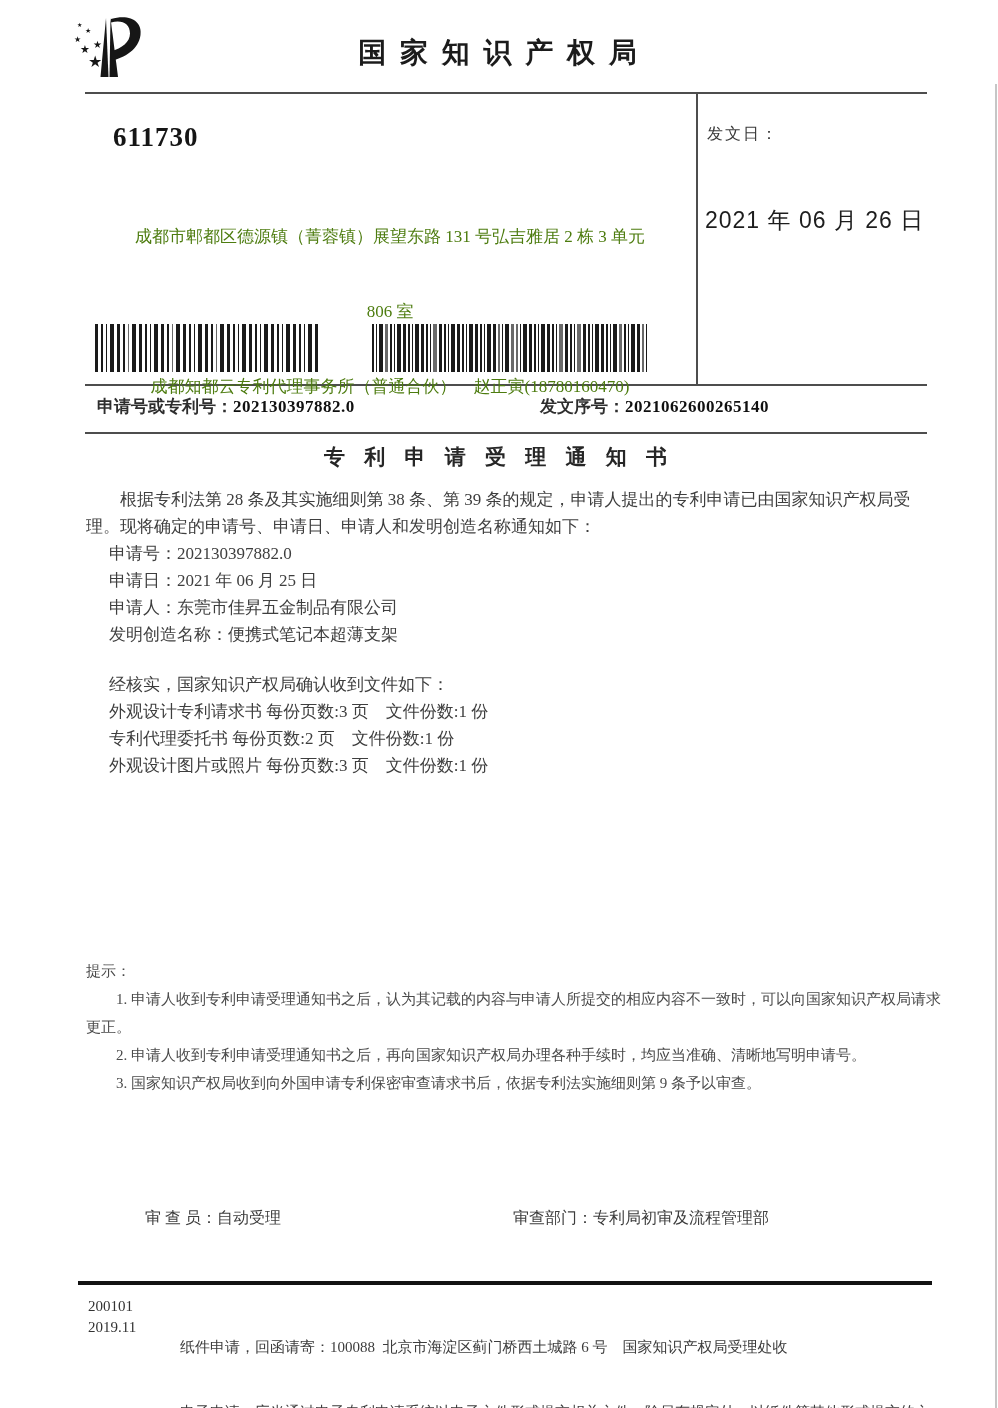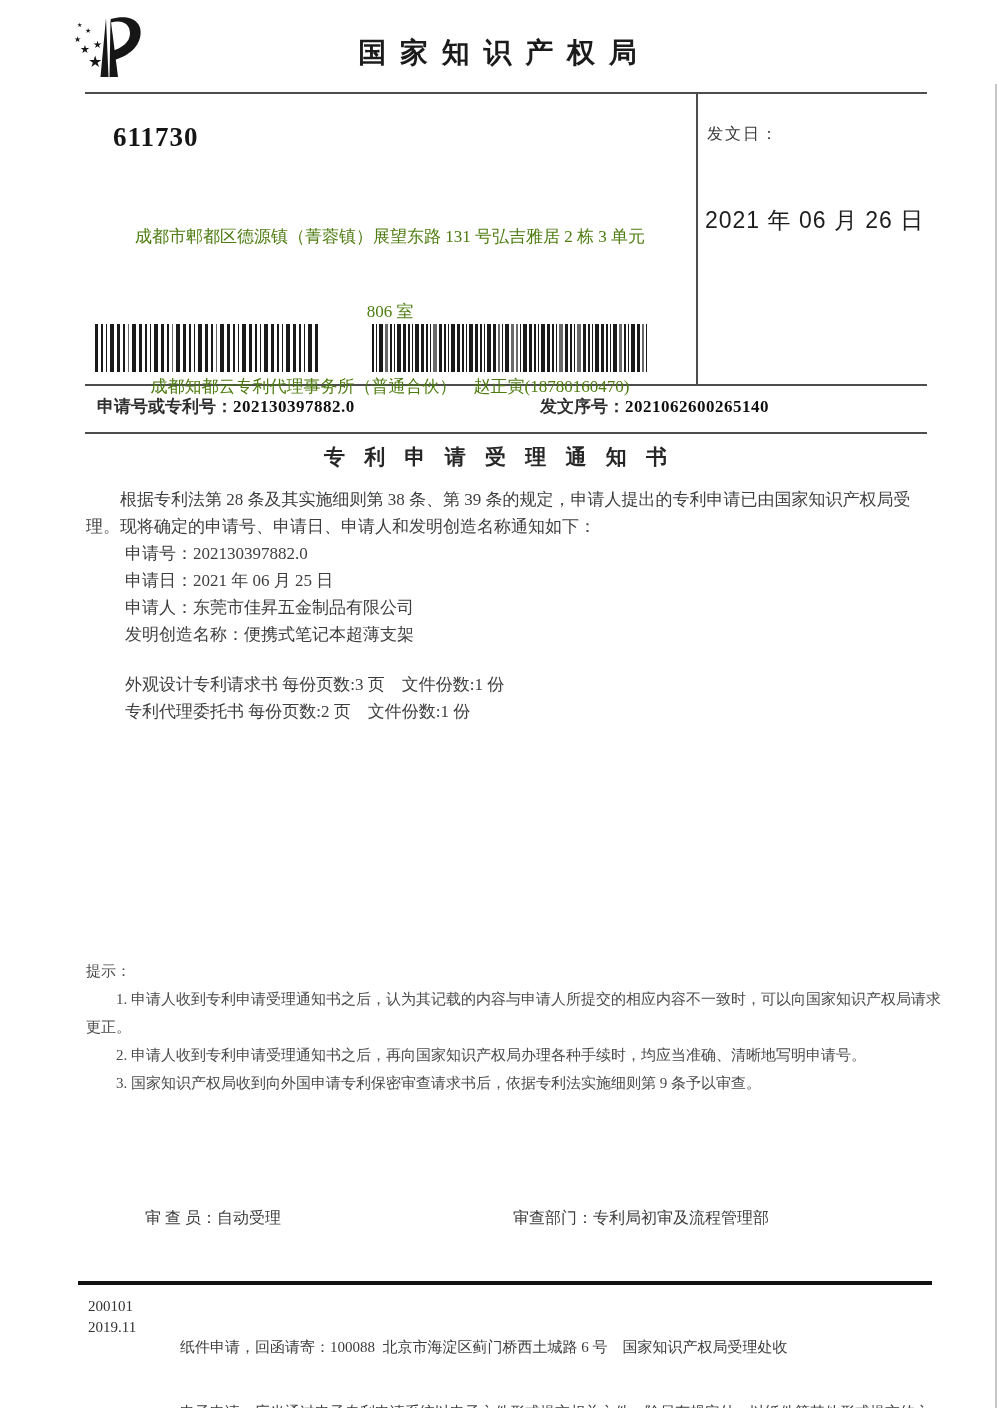--- a/index.html
+++ b/index.html
@@ -46,21 +46,21 @@
   .numbers-row .grp{position:absolute; white-space:pre-wrap;}
   .grp-app{left:97px;}
   .grp-serial{left:540px;}
   .num-label{font-weight:600; color:#2e2e2e;}
   .num-value{font-weight:700; color:#101010; letter-spacing:0.5px;}
   
   .notice-title{position:absolute; left:0; right:0; top:443px; text-align:center;
                 font-size:21px; font-weight:700; color:#262626; letter-spacing:7px; white-space:pre-wrap;}
   .body{position:absolute; left:86px; top:486px; width:845px; font-size:17px; line-height:27px; color:#3e3e3e;}
   .body p{margin:0; text-indent:2em; white-space:pre-wrap;}
-  .body .ln{margin-left:39px; white-space:pre-wrap;}
+  .body .ln{margin-left:23px; white-space:pre-wrap;}
   .body .spacer{height:23px;}
   
   .tips{position:absolute; left:86px; top:957px; width:858px; font-size:15px; line-height:28px; color:#4a4a4a;}
   .tips .tips-label{margin:0;}
   .tips p{margin:0; text-indent:2em; white-space:pre-wrap;}
   
   .signoff{position:absolute; left:0; top:1208px; width:998px; font-size:16px; color:#3d3d3d;}
   .signoff .grp{position:absolute; white-space:pre-wrap;}
   .grp-examiner{left:145px;}
   .grp-dept{left:513px;}
@@ -116,22 +116,24 @@
 
   <div class="notice-title">专 利 申 请 受 理 通 知 书</div>
 
   <div class="body">
     <p>根据专利法第 28 条及其实施细则第 38 条、第 39 条的规定，申请人提出的专利申请已由国家知识产权局受理。现将确定的申请号、申请日、申请人和发明创造名称通知如下：</p>
     <div class="ln">申请号：202130397882.0</div>
     <div class="ln">申请日：2021 年 06 月 25 日</div>
     <div class="ln">申请人：东莞市佳昇五金制品有限公司</div>
     <div class="ln">发明创造名称：便携式笔记本超薄支架</div>
     <div class="spacer"></div>
+    <div class="ln">经核实，国家知识产权局确认收到文件如下：</div>
     <div class="ln">外观设计专利请求书 每份页数:3 页　文件份数:1 份</div>
     <div class="ln">专利代理委托书 每份页数:2 页　文件份数:1 份</div>
+    <div class="ln">外观设计图片或照片 每份页数:3 页　文件份数:1 份</div>
   </div>
 
   <div class="tips">
     <div class="tips-label">提示：</div>
     <p>1. 申请人收到专利申请受理通知书之后，认为其记载的内容与申请人所提交的相应内容不一致时，可以向国家知识产权局请求更正。</p>
     <p>2. 申请人收到专利申请受理通知书之后，再向国家知识产权局办理各种手续时，均应当准确、清晰地写明申请号。</p>
     <p>3. 国家知识产权局收到向外国申请专利保密审查请求书后，依据专利法实施细则第 9 条予以审查。</p>
   </div>
 
   <div class="signoff">

